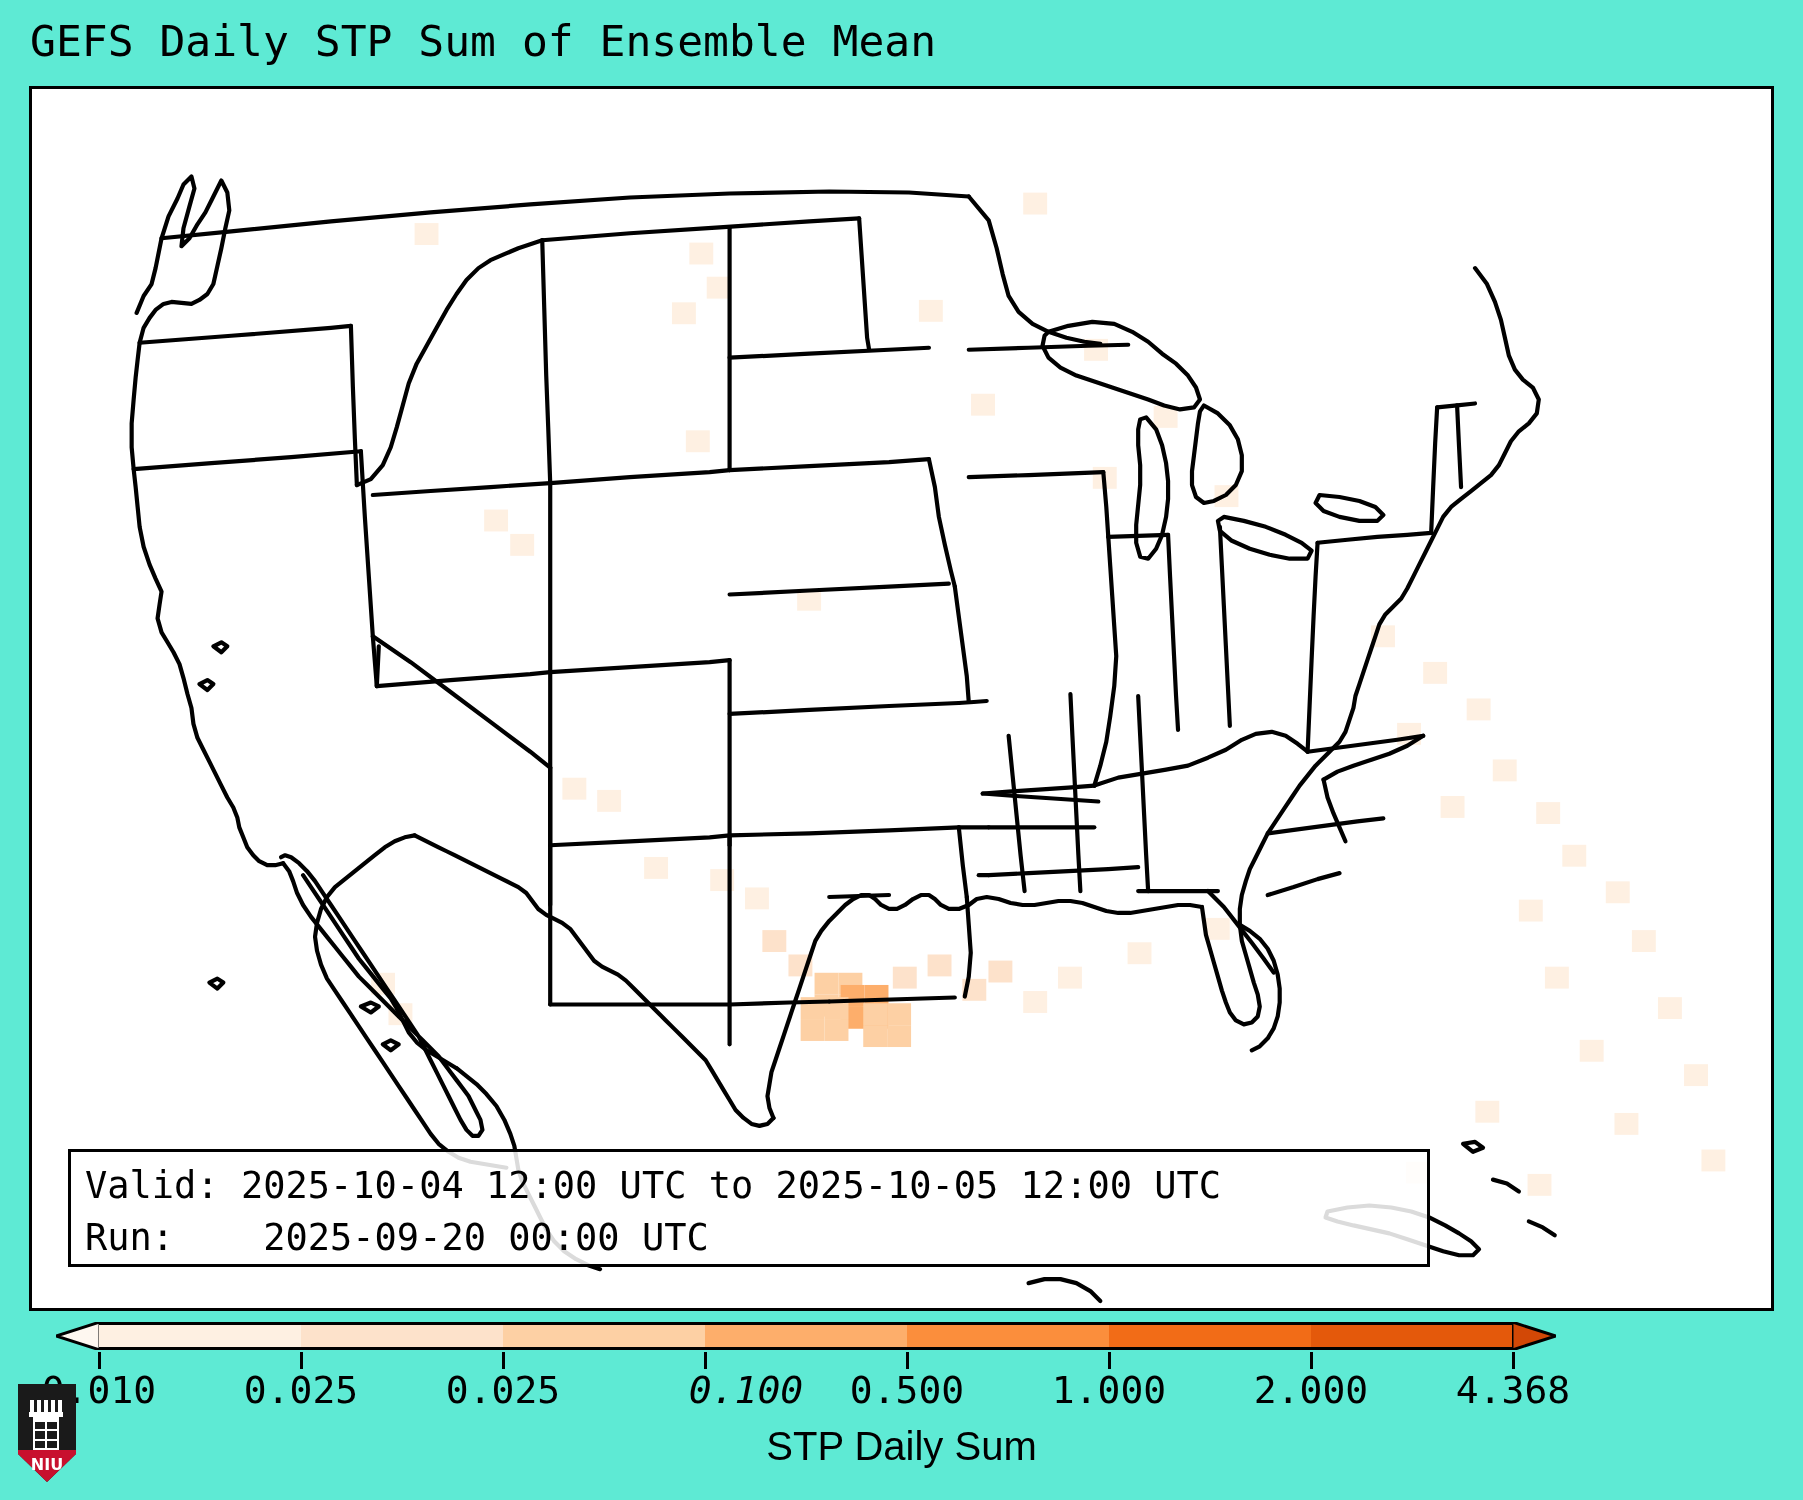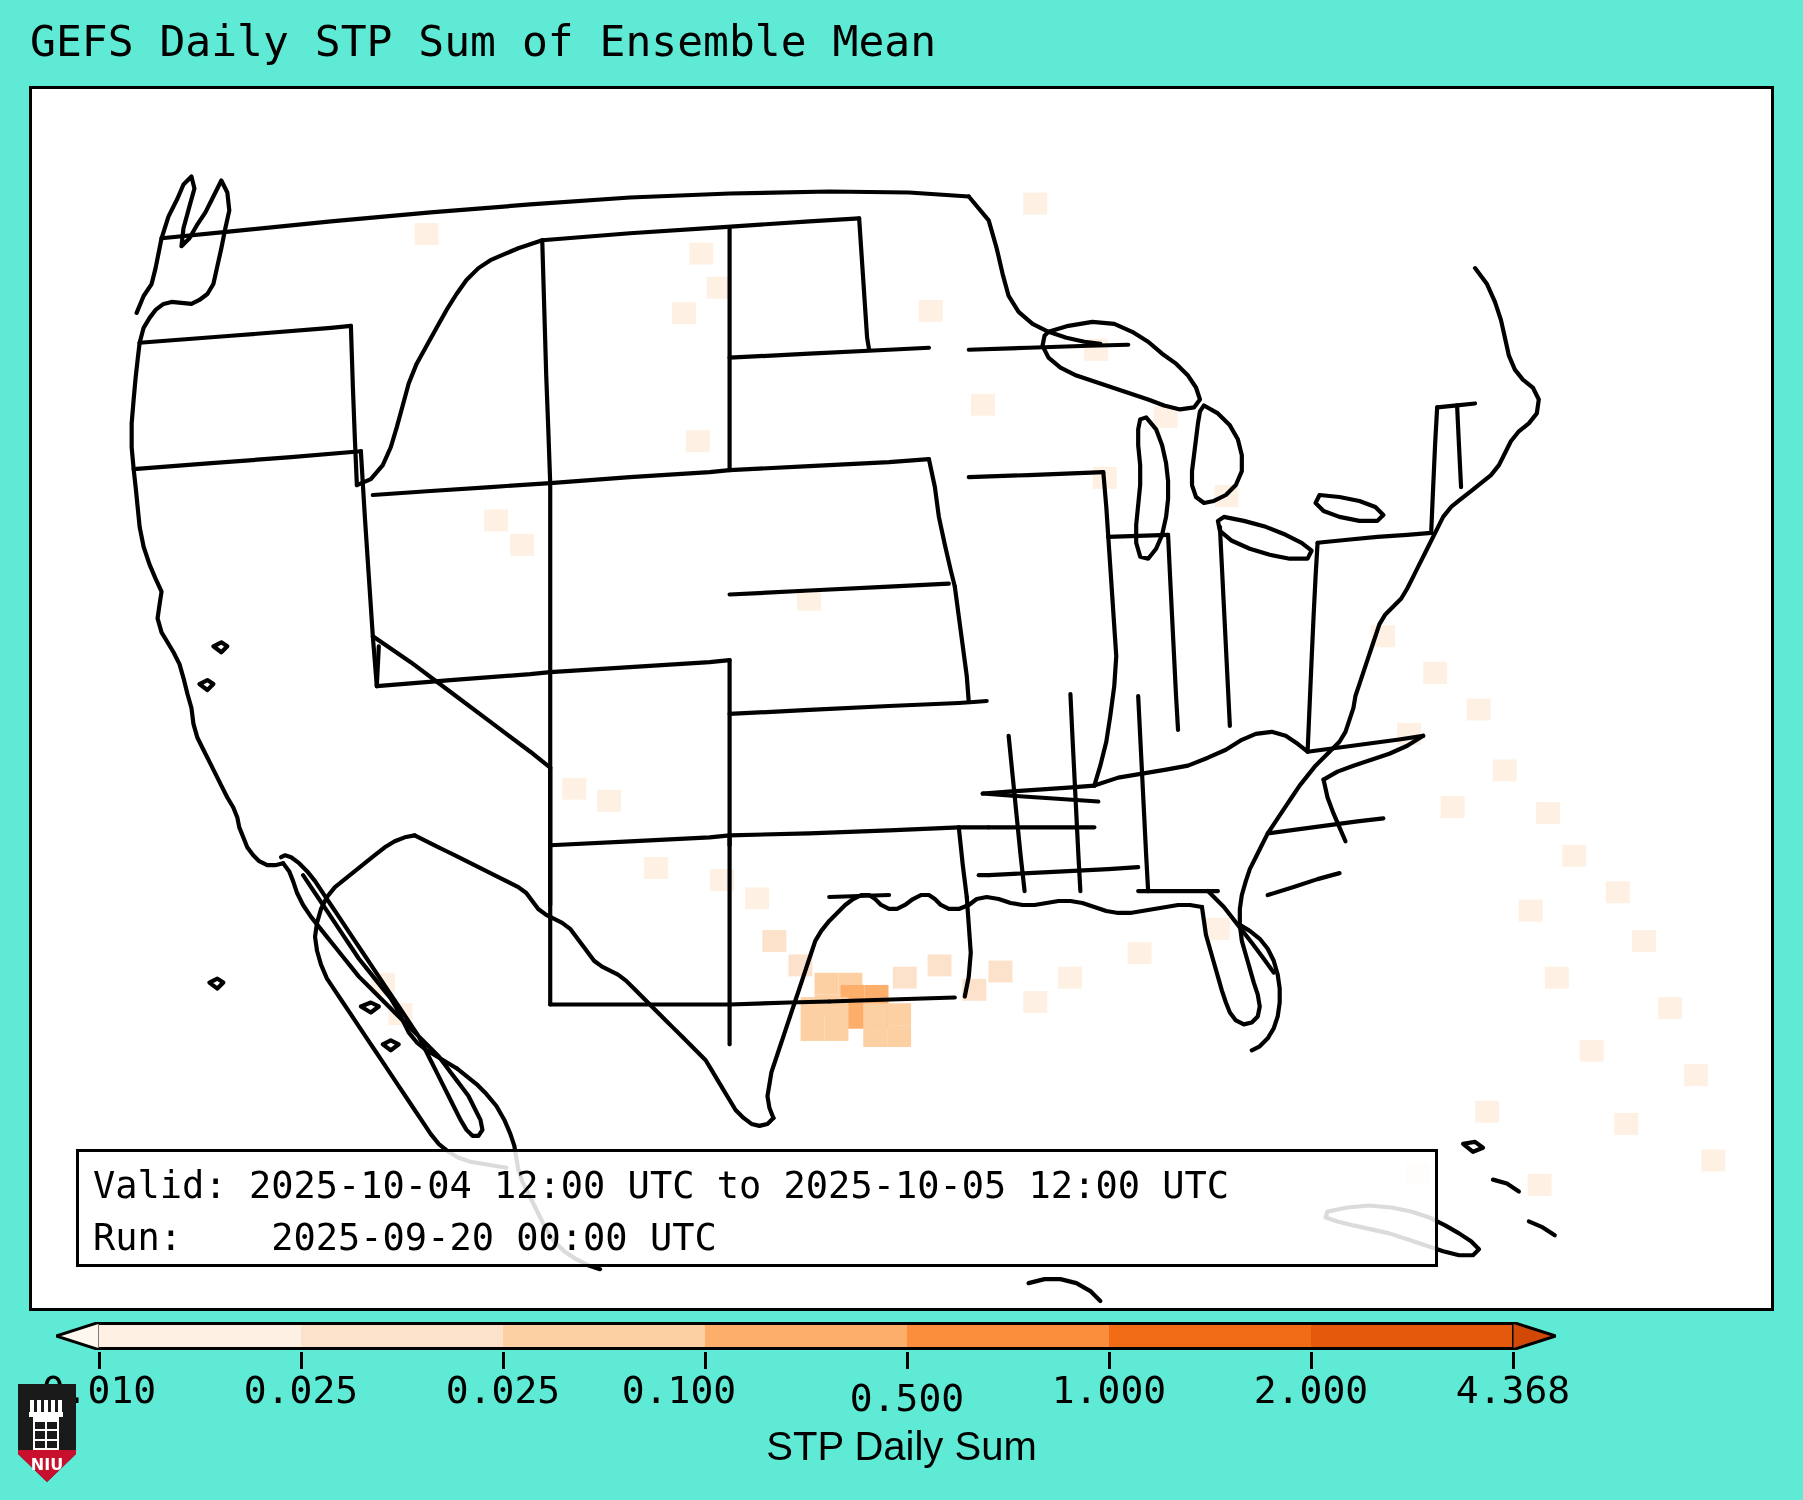--- a/index.html
+++ b/index.html
@@ -14,21 +14,21 @@
 
   #map-frame{
     position:absolute;left:29px;top:86px;width:1745px;height:1225px;
     border:3px solid #000;box-sizing:border-box;background:#ffffff;overflow:hidden;
   }
   #map-svg{position:absolute;left:0;top:0;width:100%;height:100%;display:block;}
 
   #info-box{
     position:absolute;left:36px;top:1060px;width:1362px;height:118px;
     border:3px solid #000;background:rgba(255,255,255,0.86);
-    box-sizing:border-box;padding:8px 14px 0 14px;margin-left:8px;
+    box-sizing:border-box;padding:8px 14px 0 14px;
   }
   .info-line{
     font-family:"DejaVu Sans Mono",monospace;font-size:37px;line-height:52px;
     color:#000;white-space:pre;
   }
 
   #cbar-wrap{position:absolute;left:29px;top:1316px;width:1745px;height:46px;}
   #cbar-body{position:absolute;left:70px;top:6px;width:1414px;height:28px;
     border-top:3px solid #000;border-bottom:3px solid #000;box-sizing:border-box;display:flex;}
   .cseg{flex:1 1 0;height:100%;}
@@ -376,22 +376,22 @@
         <div class="ctick" style="left: 877px;"></div>
         <div class="ctick" style="left: 1079px;"></div>
         <div class="ctick" style="left: 1281px;"></div>
         <div class="ctick" style="left: 1483px;"></div>
       </div>
   </div>
   <div id="cbar-labels">
       <div class="ctlabel" style="left: 99px;">0.010</div>
       <div class="ctlabel" style="left: 301px;">0.025</div>
       <div class="ctlabel" style="left: 503px;">0.025</div>
-      <div class="ctlabel" style="left: 679px;">0.100</div>
-      <div class="ctlabel" style="left: 907px; margin-top: 8px;">0.500</div>
+      <div class="ctlabel" style="left: 746px; font-style: italic;">0.100</div>
+      <div class="ctlabel" style="left: 907px;">0.500</div>
       <div class="ctlabel" style="left: 1109px;">1.000</div>
       <div class="ctlabel" style="left: 1311px;">2.000</div>
       <div class="ctlabel" style="left: 1513px;">4.368</div>
     </div>
 
   <div id="cbar-axis-label">STP Daily Sum</div>
 
   <svg id="niu-logo" viewBox="0 0 62 102">
     <path d="M2,2 H60 V72 L31,100 L2,72 Z" fill="#1a1a1a"></path>
     <g fill="#ffffff">

